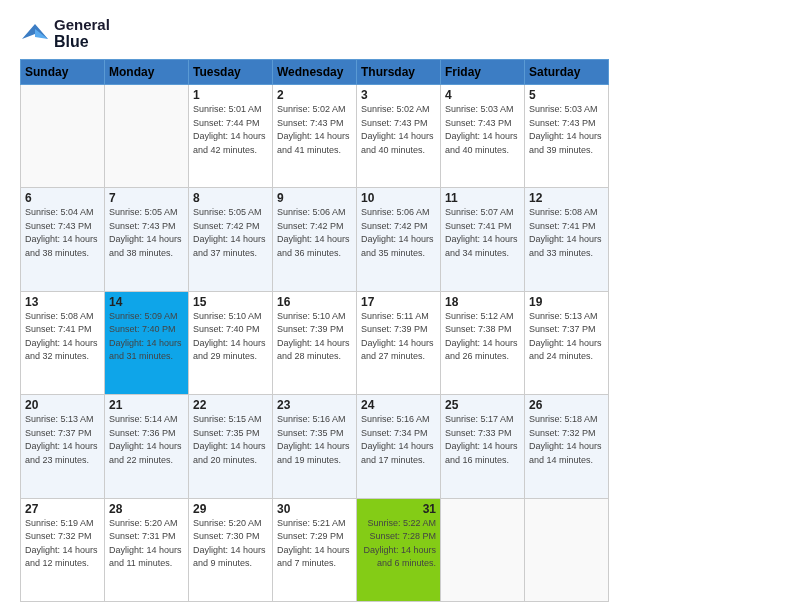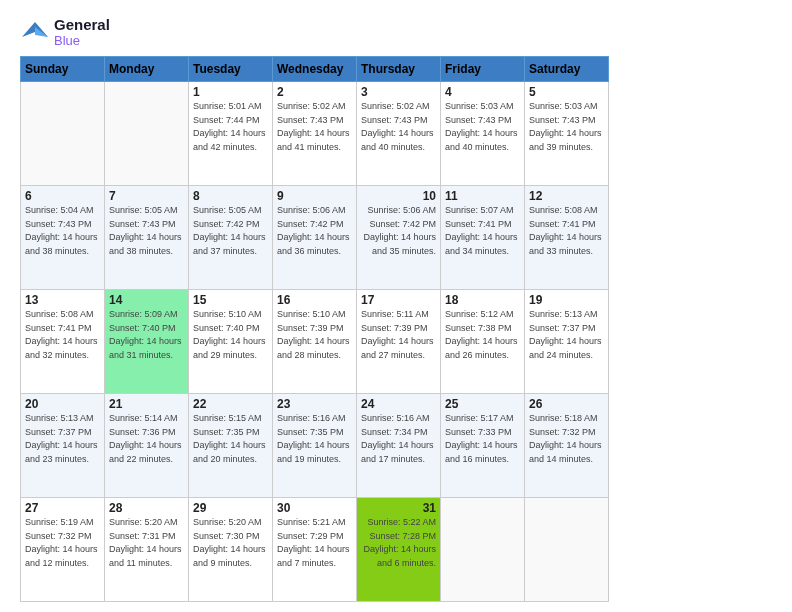--- a/index.html
+++ b/index.html
@@ -97,21 +97,21 @@
 
 <div class="page">
   <div class="header">
     <div class="logo">
       <svg class="logo-bird" viewBox="0 0 30 30" xmlns="http://www.w3.org/2000/svg">
         <polygon points="15,5 28,20 15,15 2,20" fill="#3c7dc4"></polygon>
         <polygon points="15,10 28,20 15,18" fill="#5aabf0"></polygon>
       </svg>
       <div>
         <div style="font-size:15px;font-weight:bold;color:#1a1a2e;">General</div>
-        <div style="font-size:13px;font-weight:normal;color:#8b5cf6;">Blue</div>
+        <div style="font-size:16px;font-weight:bold;color:#0f172a;">Blue</div>
       </div>
     </div>
     <div class="title-area">
       <div class="month-title"></div>
       <div class="location-title"></div>
     </div>
   </div>
 
   <table class="calendar">
     <thead>
@@ -196,21 +196,21 @@
             </div>
           </td>
           <td style="background: rgb(240, 245, 251);">
             <span class="day-number">9</span>
             <div class="day-info">
               <div>Sunrise: 5:06 AM</div>
               <div>Sunset: 7:42 PM</div>
               <div>Daylight: 14 hours and 36 minutes.</div>
             </div>
           </td>
-          <td style="background: rgb(240, 245, 251); text-align: right;">
+          <td style="background: rgb(240, 245, 251);">
             <span class="day-number">10</span>
             <div class="day-info">
               <div>Sunrise: 5:06 AM</div>
               <div>Sunset: 7:42 PM</div>
               <div>Daylight: 14 hours and 35 minutes.</div>
             </div>
           </td>
           <td style="background: rgb(240, 245, 251);">
             <span class="day-number">11</span>
             <div class="day-info">
@@ -230,21 +230,21 @@
         </tr>
         <tr>
           <td style="background: rgb(255, 255, 255);">
             <span class="day-number">13</span>
             <div class="day-info">
               <div>Sunrise: 5:08 AM</div>
               <div>Sunset: 7:41 PM</div>
               <div>Daylight: 14 hours and 32 minutes.</div>
             </div>
           </td>
-          <td style="background: #86efac;">
+          <td style="background: #0ea5e9;">
             <span class="day-number">14</span>
             <div class="day-info">
               <div>Sunrise: 5:09 AM</div>
               <div>Sunset: 7:40 PM</div>
               <div>Daylight: 14 hours and 31 minutes.</div>
             </div>
           </td>
           <td style="background: rgb(255, 255, 255); margin-top: 21px;">
             <span class="day-number">15</span>
             <div class="day-info">

